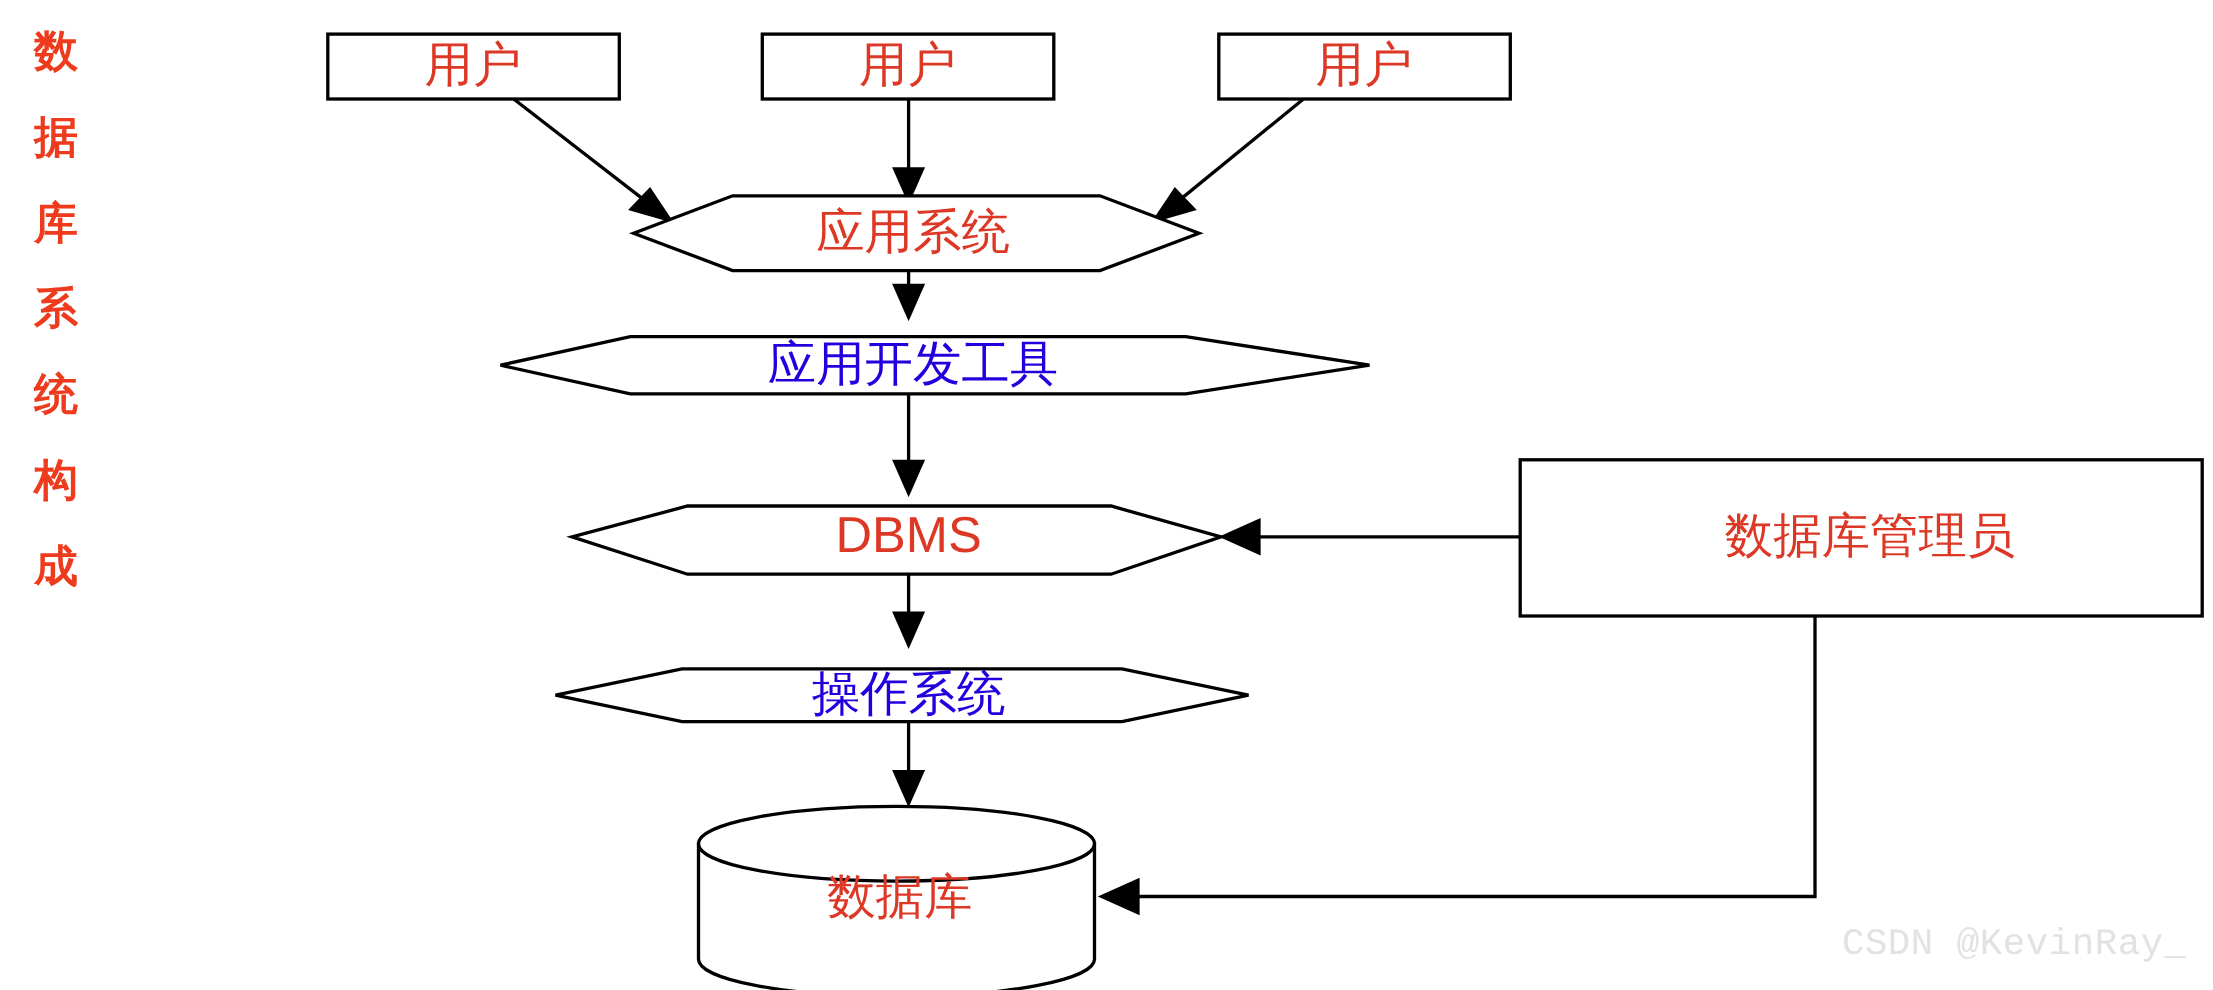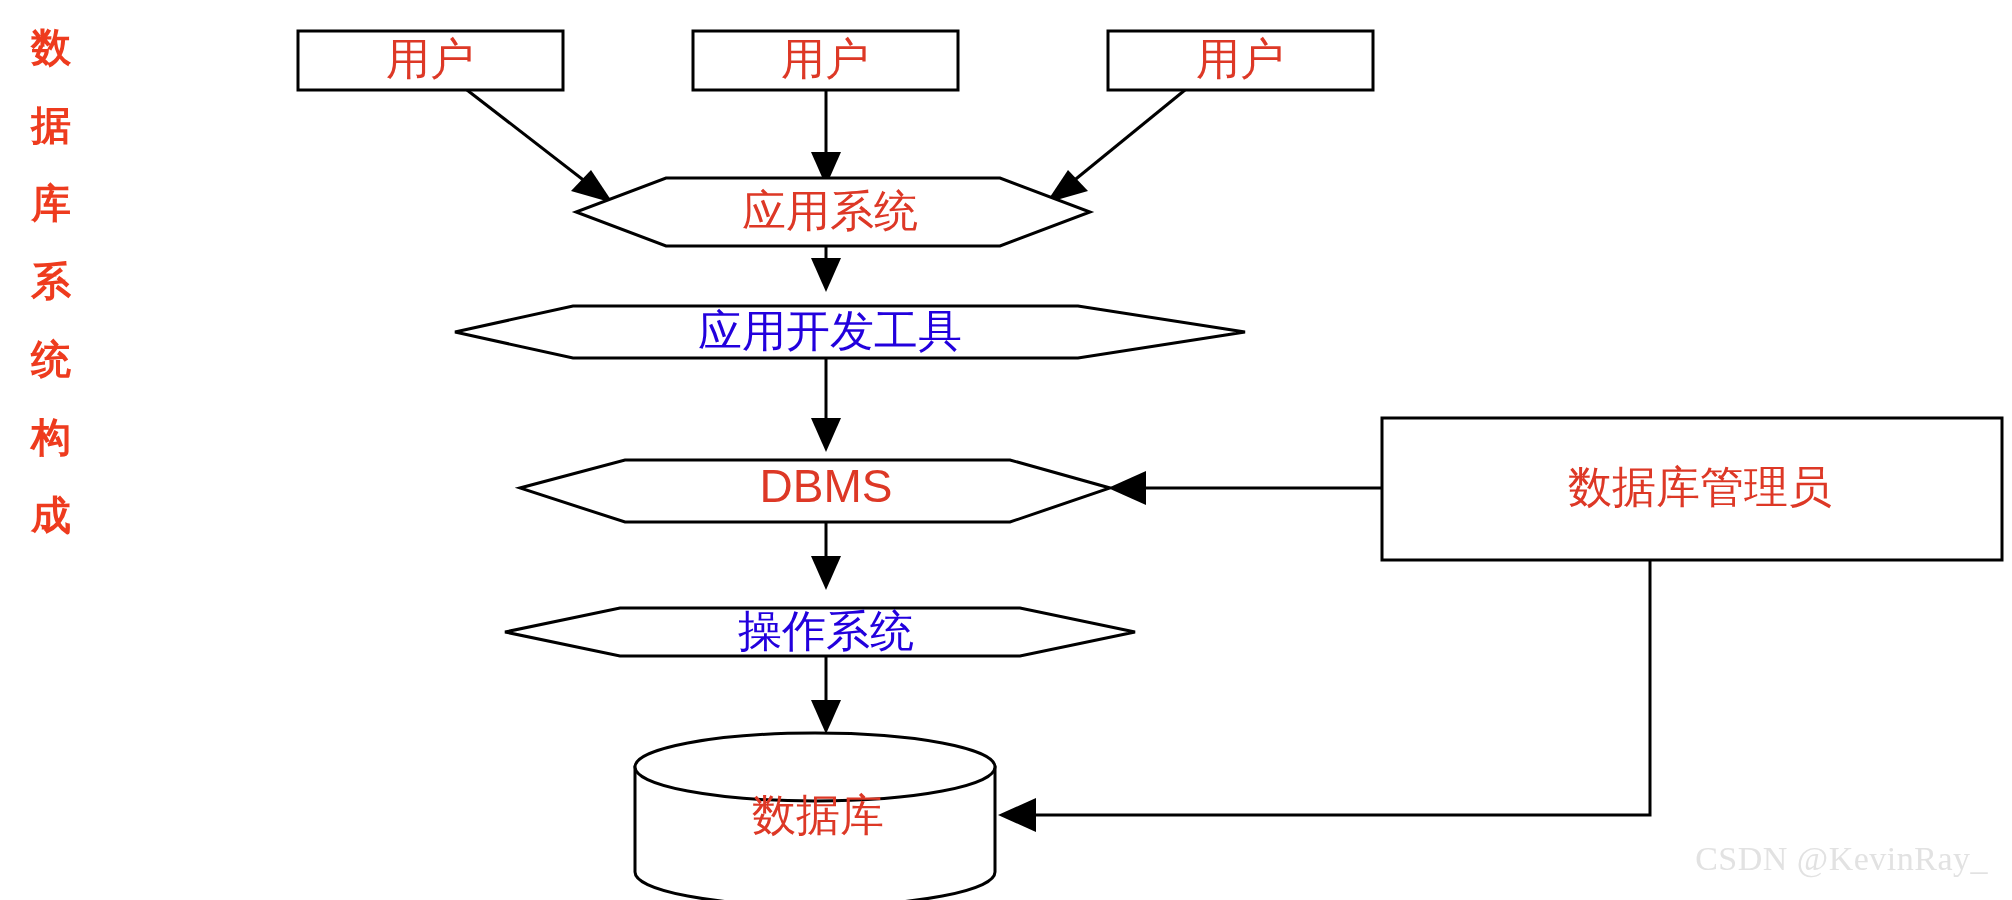--- a/index.html
+++ b/index.html
@@ -73,21 +73,21 @@
     justify-content: center;
     font-family: "Liberation Sans", "DejaVu Sans", sans-serif;
   }
   .watermark {
     position: absolute;
     right: 24px;
     bottom: 22px;
     color: #E2E2E2;
     font-size: 34px;
     letter-spacing: 0.5px;
-    font-family: Liberation Serif, serif;
+    font-family: Liberation Mono, monospace;
     white-space: nowrap;
   }
 </style>
 </head>
 <body>
 
 <div id="stage">
 
   <div class="vtitle">
     <div class="vtitle-char">数</div>

